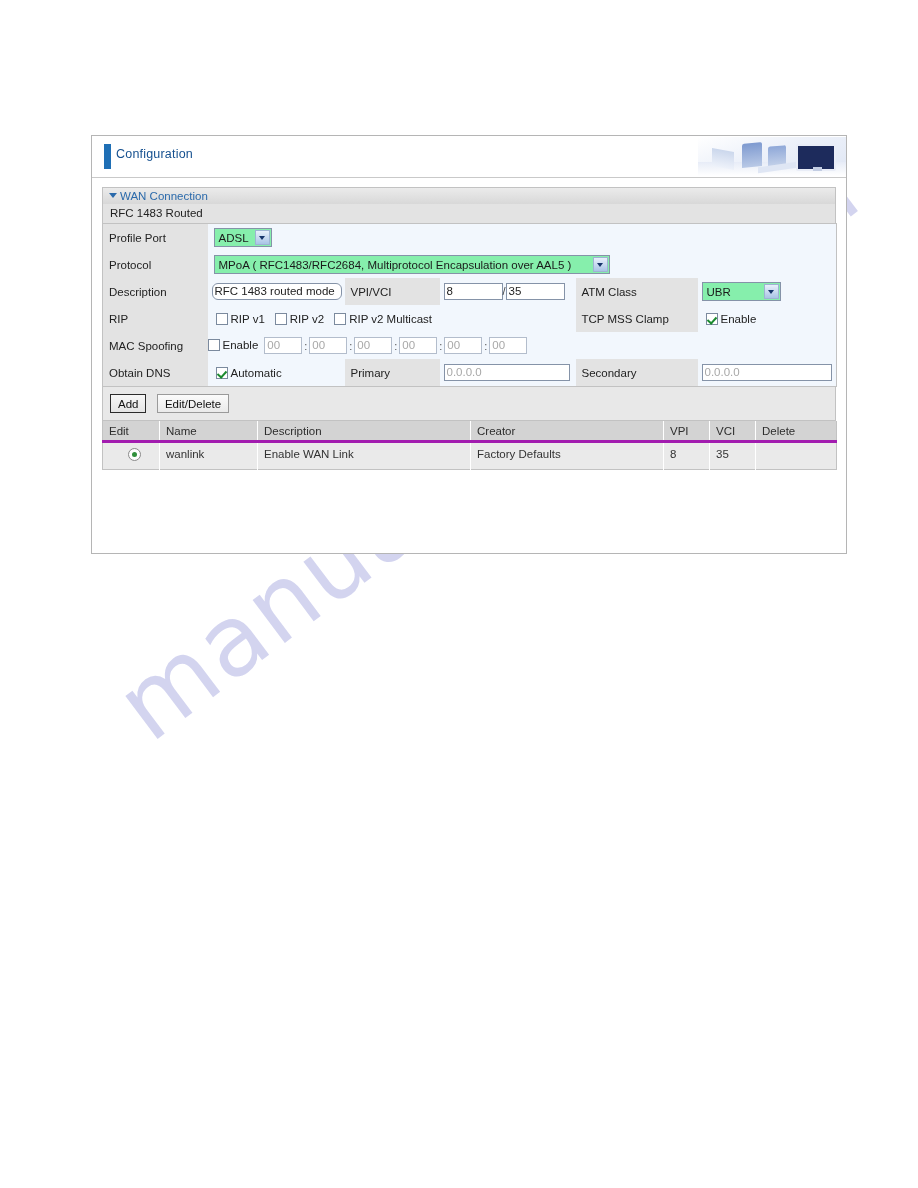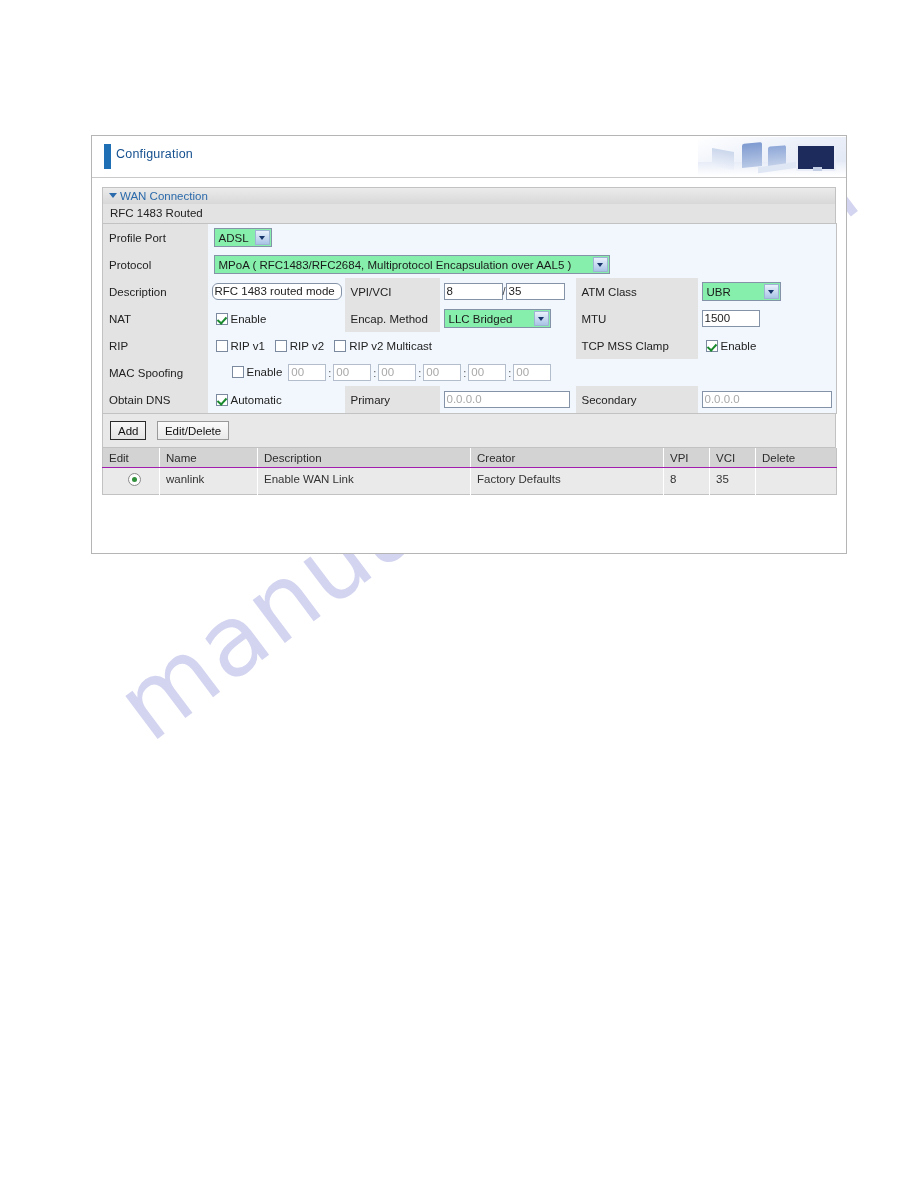--- a/index.html
+++ b/index.html
@@ -352,21 +352,21 @@
   }
   table.data-table th {
     font-size: 11.5px;
     font-weight: normal;
     text-align: left;
     color: #2d2d2d;
     background: #d3d3d3;
     height: 19px;
     padding: 0 0 0 6px;
     border-right: 1px solid #ffffff;
-    border-bottom: 1px solid #a21caf;
+    border-bottom: 3px solid #a21caf;
     white-space: nowrap;
     overflow: hidden;
   }
   table.data-table td {
     font-size: 11.5px;
     color: #333;
     background: #eaeaea;
     height: 22px;
     padding: 0 0 4px 6px;
     border-right: 1px solid #ffffff;
@@ -452,53 +452,36 @@
         </td>
         <td class="lbl">ATM Class</td>
         <td class="fld" style="padding-left:4px">
           <span class="sel" style="width:79px">
             <span class="sel-val">UBR</span>
             <span class="sel-arrow"></span>
           </span>
         </td>
       </tr>
 
-      <tr>
-        <td class="lbl">NAT</td>
-        <td class="fld" style="padding-left:8px">
-          <span class="cbx on"></span><span class="cbx-lbl">Enable</span>
-        </td>
-        <td class="lbl">Encap. Method</td>
-        <td class="fld" style="padding-left:4px" colspan="2">
-          <span class="sel" style="width:107px">
-            <span class="sel-val">LLC Bridged</span>
-            <span class="sel-arrow"></span>
-          </span>
-        </td>
-        <td class="lbl">MTU</td>
-        <td class="fld" style="padding-left:4px">
-          <input class="txt" style="width: 58px;" value="1500">
-        </td>
-      </tr>
 
 
       <tr>
         <td class="lbl">RIP</td>
         <td class="fld" style="padding-left:8px" colspan="4">
           <span class="cbx"></span><span class="cbx-lbl">RIP v1</span><span class="cbx"></span><span class="cbx-lbl">RIP v2</span><span class="cbx"></span><span class="cbx-lbl">RIP v2 Multicast</span>
         </td>
         <td class="lbl">TCP MSS Clamp</td>
         <td class="fld" style="padding-left:8px">
           <span class="cbx on"></span><span class="cbx-lbl">Enable</span>
         </td>
       </tr>
 
       <tr>
         <td class="lbl">MAC Spoofing</td>
-        <td class="fld" style="padding-left:24px" colspan="6">
+        <td class="fld" style="padding-left:0" colspan="6">
           <span class="cbx"></span><span class="cbx-lbl" style="margin-right:6px">Enable</span><input class="txt mac" value="00" style=""><span class="colon">:</span><input class="txt mac" value="00" style=""><span class="colon">:</span><input class="txt mac" value="00" style=""><span class="colon">:</span><input class="txt mac" value="00" style=""><span class="colon">:</span><input class="txt mac" value="00" style=""><span class="colon">:</span><input class="txt mac" value="00" style="">
         </td>
       </tr>
 
       <tr>
         <td class="lbl" style="border-bottom:none">Obtain DNS</td>
         <td class="fld" style="padding-left:8px;border-bottom:none">
           <span class="cbx on"></span><span class="cbx-lbl">Automatic</span>
         </td>
         <td class="lbl" style="border-bottom:none">Primary</td>

